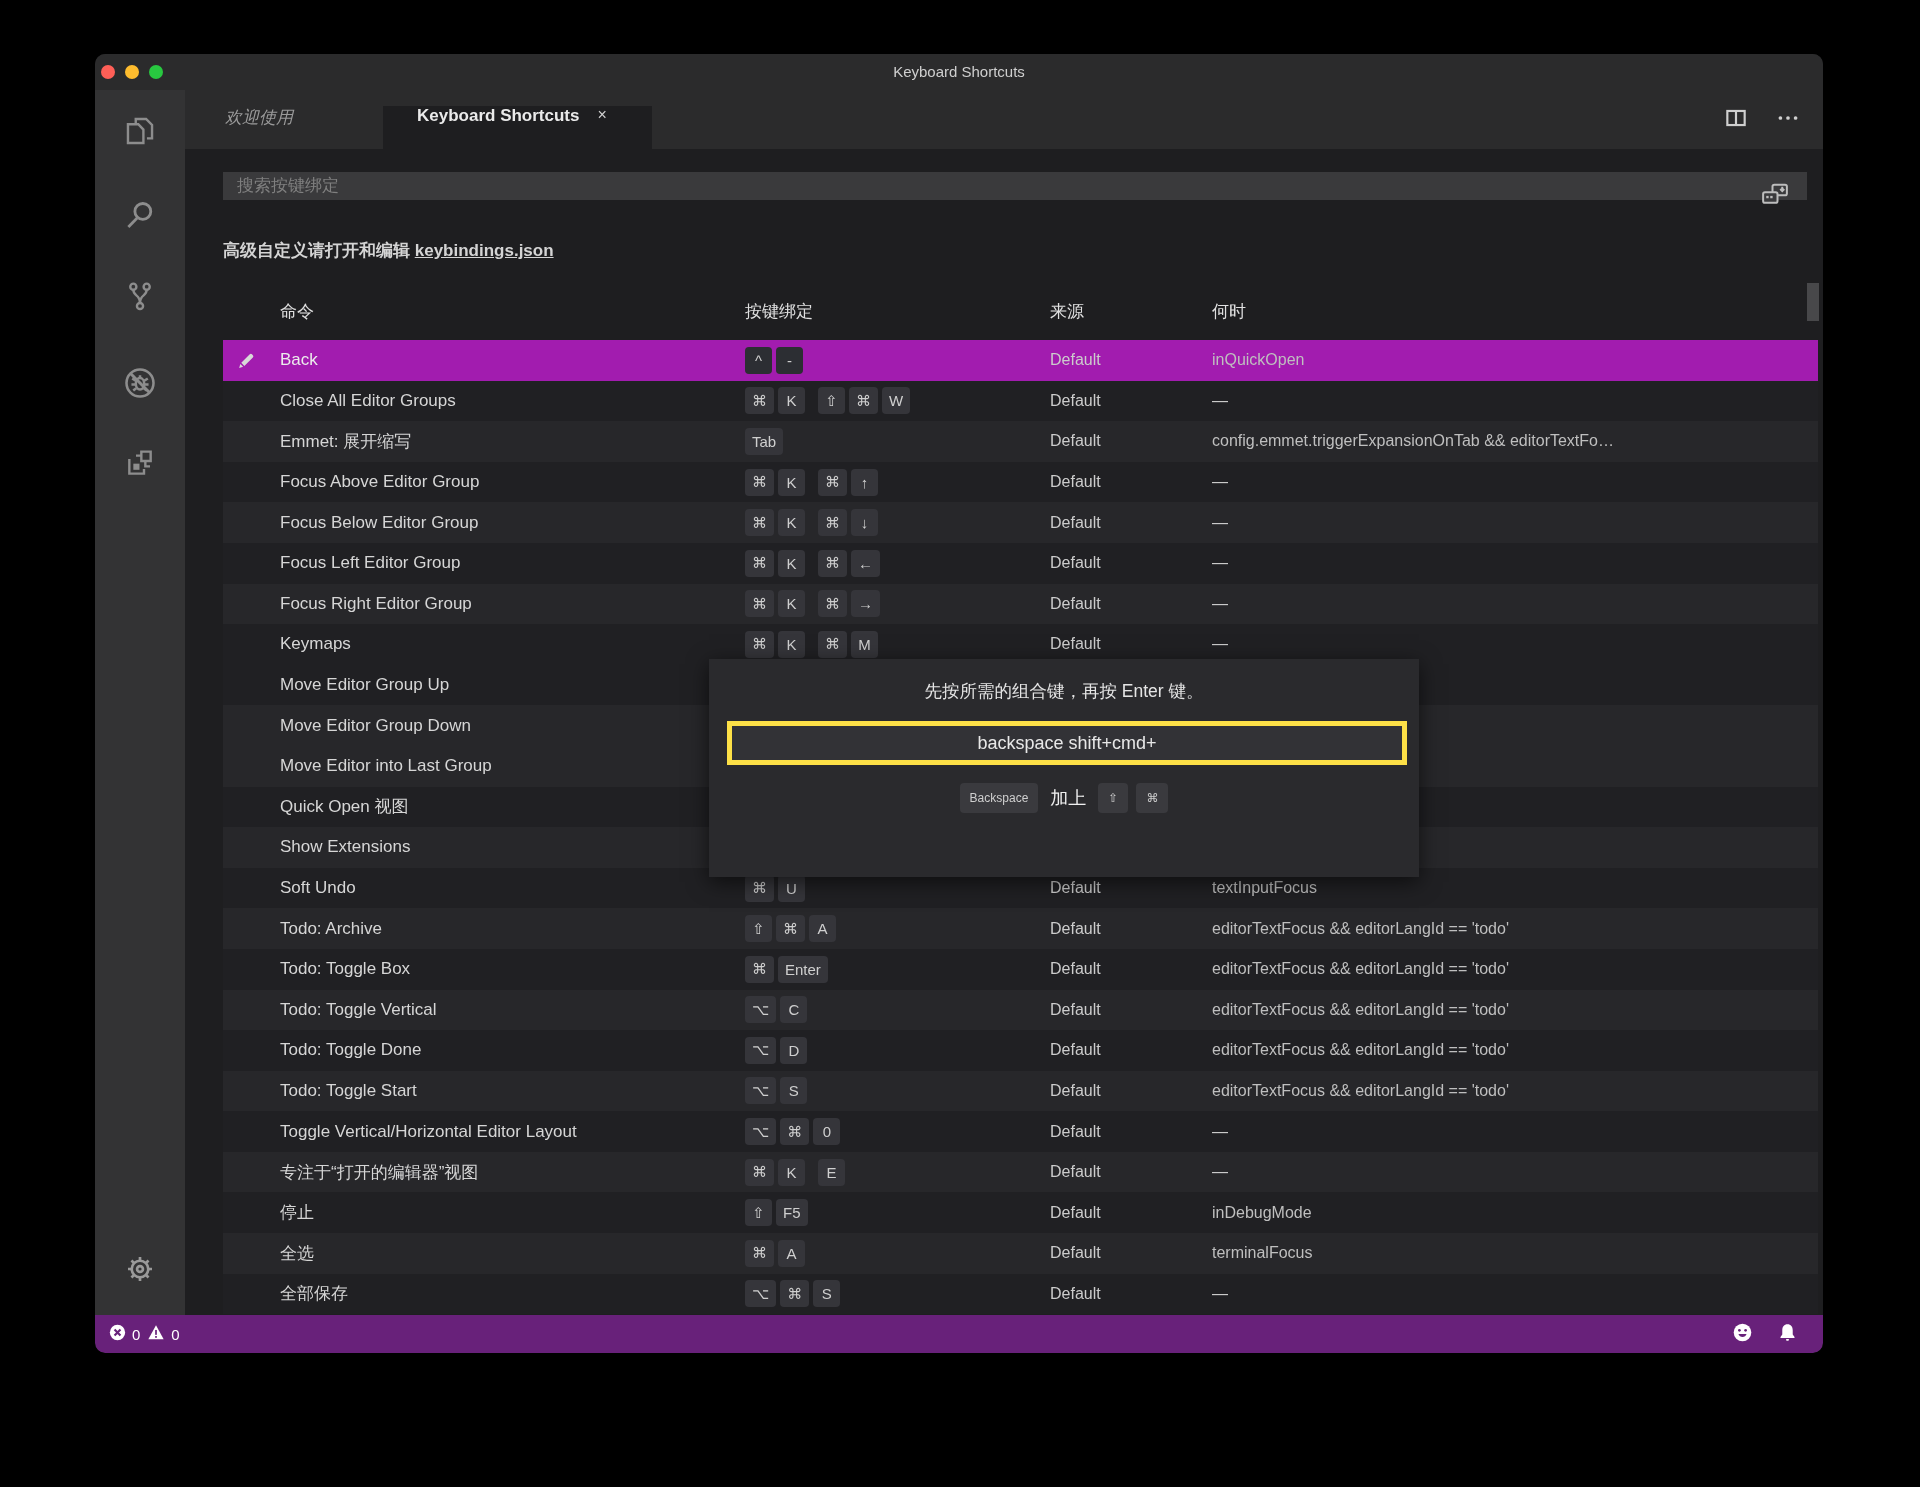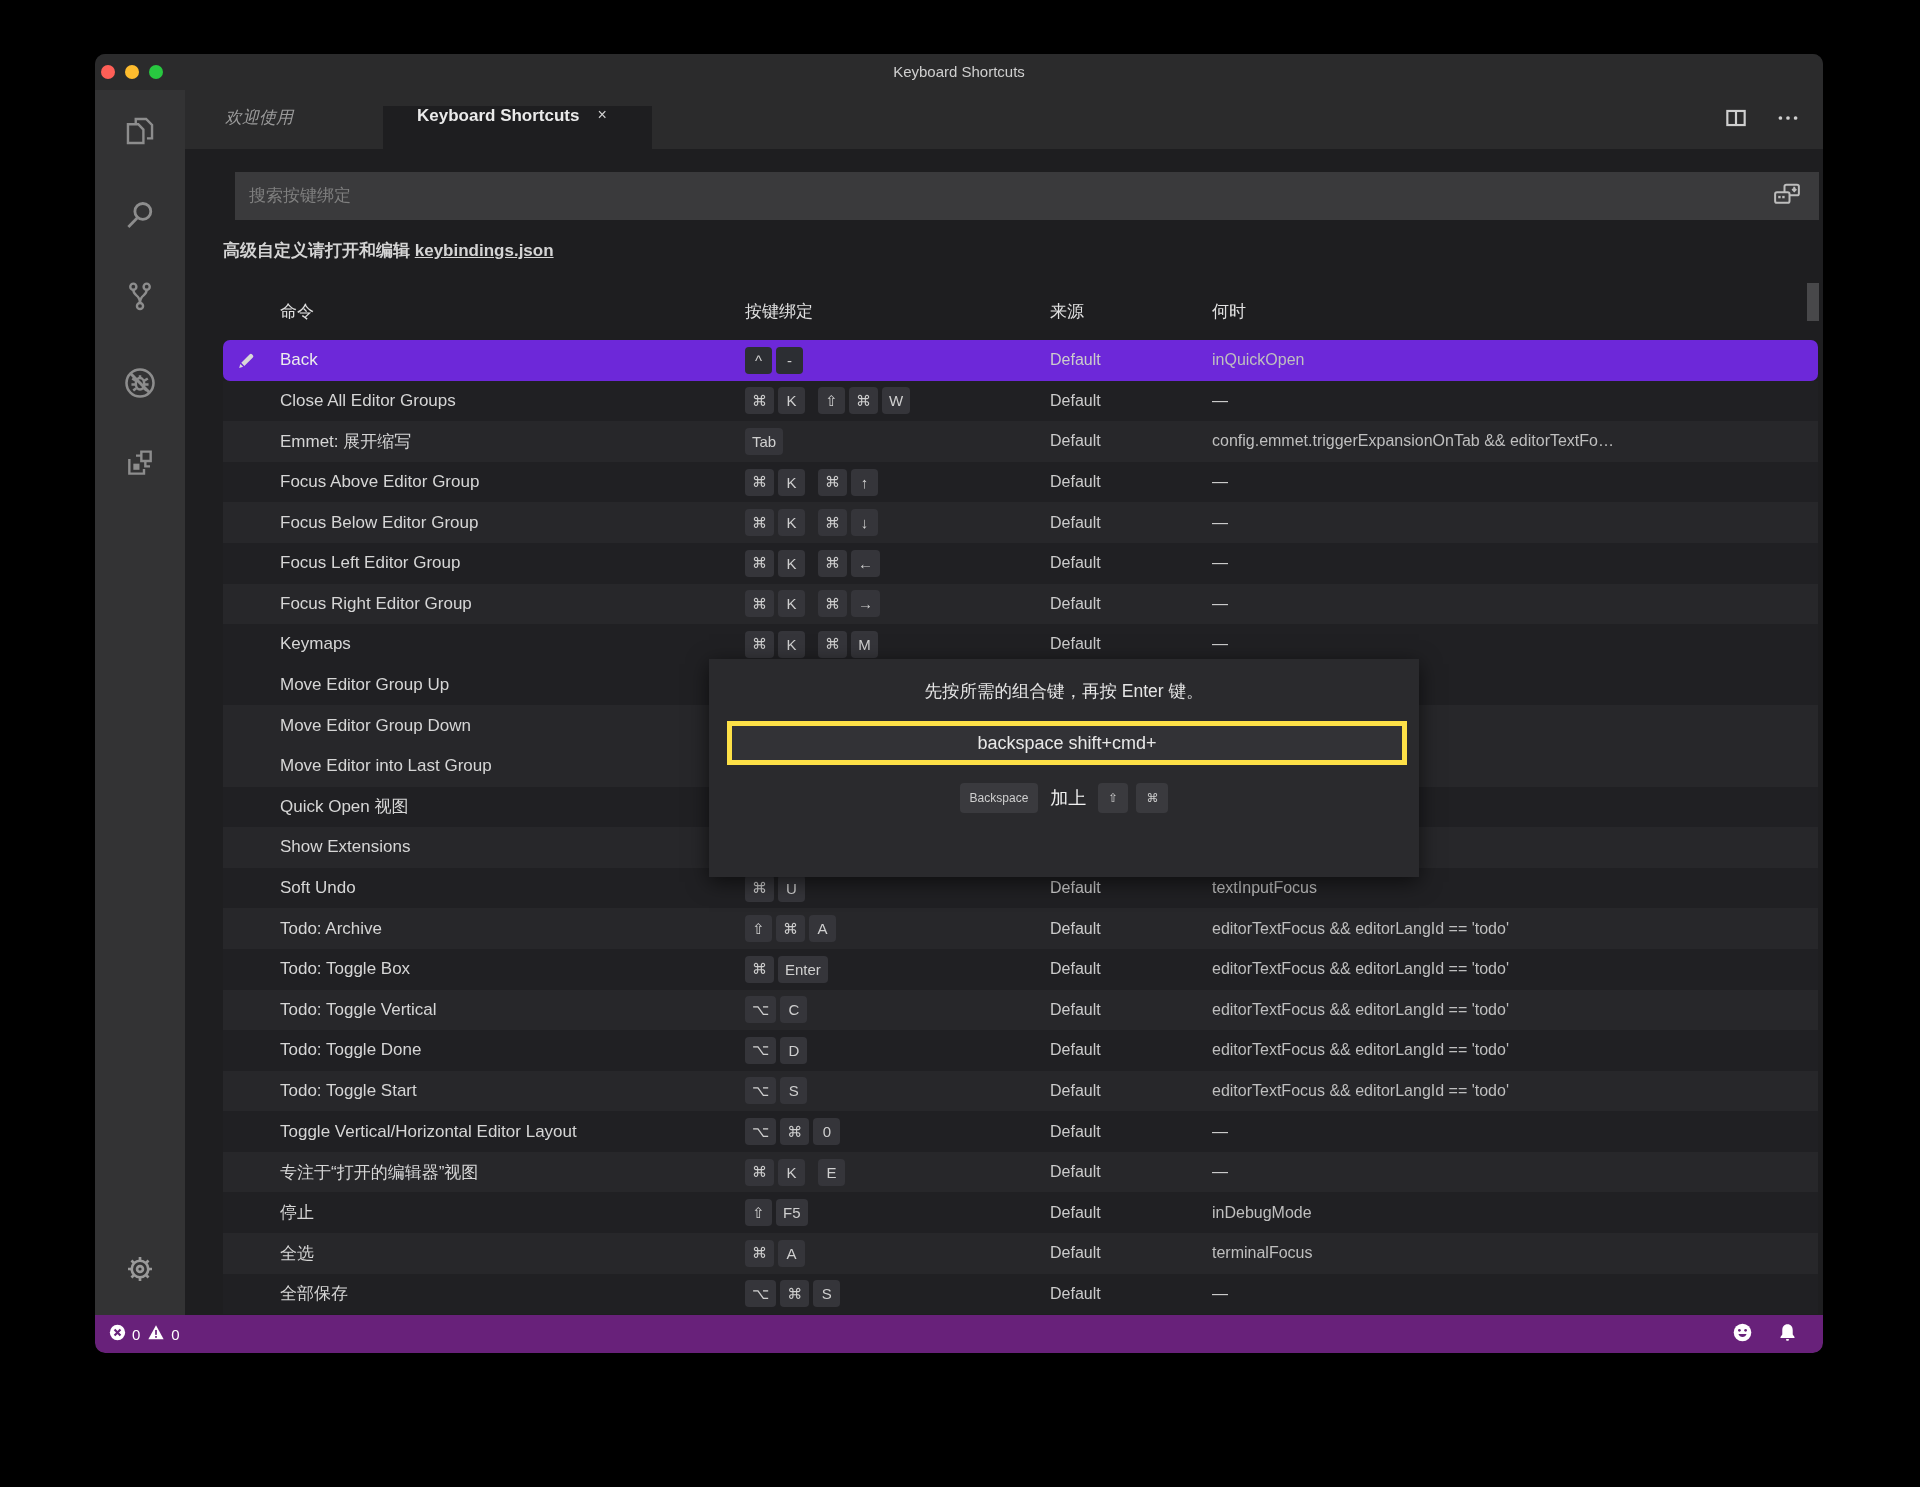--- a/index.html
+++ b/index.html
@@ -21,35 +21,35 @@
   .tab.welcome{left:0;width:198px;padding-left:40px;color:#9a9a9a;font-style:italic;font-size:17px;}
   .tab.active{left:198px;width:269px;padding-left:34px;background:#1e1e20;color:#eaeaea;
               font-size:17px;font-weight:600;}
   .tab .close{margin-left:18px;color:#d0d0d0;font-size:16px;font-weight:400;cursor:default;}
   .tab-actions{position:absolute;right:22px;top:0;height:59px;display:flex;align-items:center;gap:26px;}
   
   .activitybar{position:absolute;left:0;top:36px;width:90px;bottom:38px;background:#333334;}
   .act-icon{position:absolute;left:50%;transform:translate(-50%,-50%);}
   
   .editor{position:absolute;left:90px;top:95px;right:0;bottom:38px;background:#1e1e20;}
-  .searchbox{position:absolute;left:50px;top:23px;width:1584px;height:48px;background:#3a3a3c;}
+  .searchbox{position:absolute;left:38px;top:23px;width:1584px;height:28px;background:#3a3a3c;}
   .searchbox input{position:absolute;left:0;top:0;width:100%;height:100%;background:transparent;
                    border:none;outline:none;color:#cfcfcf;font-size:17px;padding:0 64px 0 14px;
                    box-sizing:border-box;font-family:"Liberation Sans","DejaVu Sans",sans-serif;}
   .searchbox input::placeholder{color:#7f7f7f;}
   .record-btn{position:absolute;right:10px;top:5px;width:44px;height:34px;display:flex;
               align-items:center;justify-content:center;}
   .hintline{position:absolute;left:38px;top:90px;font-size:17px;font-weight:700;color:#d4d4d4;}
   .hintline a{color:#d4d4d4;text-decoration:underline;font-weight:700;cursor:pointer;}
   .thead{position:absolute;top:146px;height:34px;line-height:34px;font-size:17px;font-weight:400;color:#e0e0e0;}
   .th-cmd{left:95px;} .th-keys{left:560px;} .th-src{left:865px;} .th-when{left:1027px;}
   .rows{position:absolute;left:38px;top:191px;width:1595px;}
   .row{position:relative;height:40.6px;background:#202023;}
   .row.alt{background:#27272a;}
-  .row.selected{background:#6d28d9;border-radius:7px;}
+  .row.selected{background:#a21caf;}
   .cell{position:absolute;top:0;height:40.6px;display:flex;align-items:center;}
   .c-gutter{left:10px;}
   .c-cmd{left:57px;font-size:17px;color:#d6d6d6;white-space:nowrap;}
   .row.selected .c-cmd{color:#ececec;}
   .c-keys{left:522px;gap:4px;}
   .c-src{left:827px;font-size:16px;color:#cccccc;}
   .c-when{left:989px;font-size:16px;color:#bfbfbf;
           font-family:Liberation Sans, sans-serif;white-space:nowrap;max-width:590px;overflow:hidden;}
   .c-when.dash{font-family:"Liberation Sans","DejaVu Sans",sans-serif;color:#cfcfcf;font-size:16px;}
   .key{display:inline-flex;align-items:center;justify-content:center;height:27px;min-width:27px;

